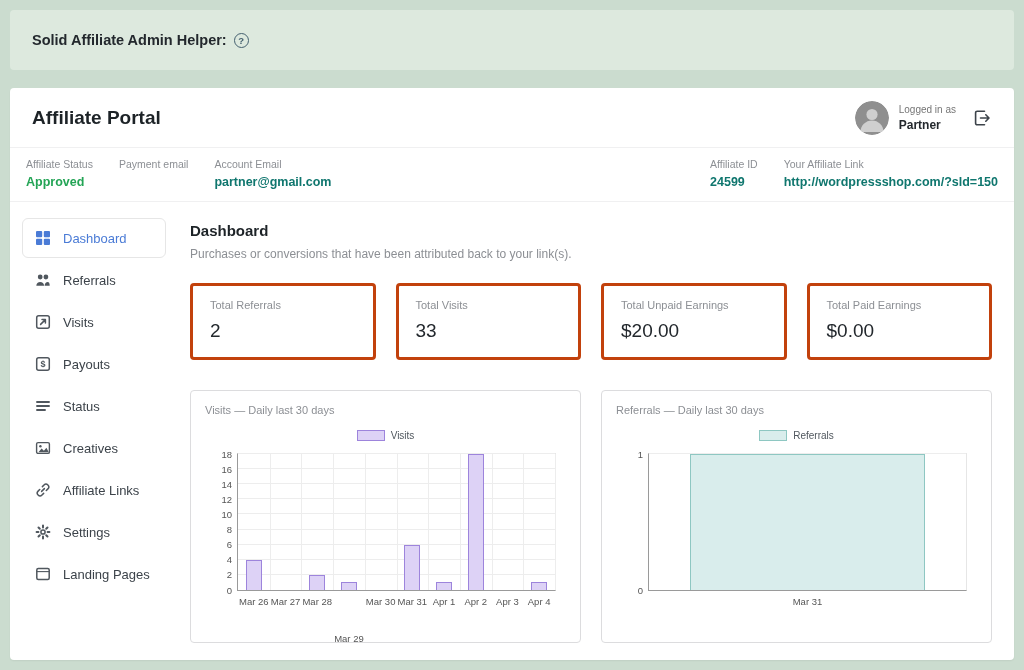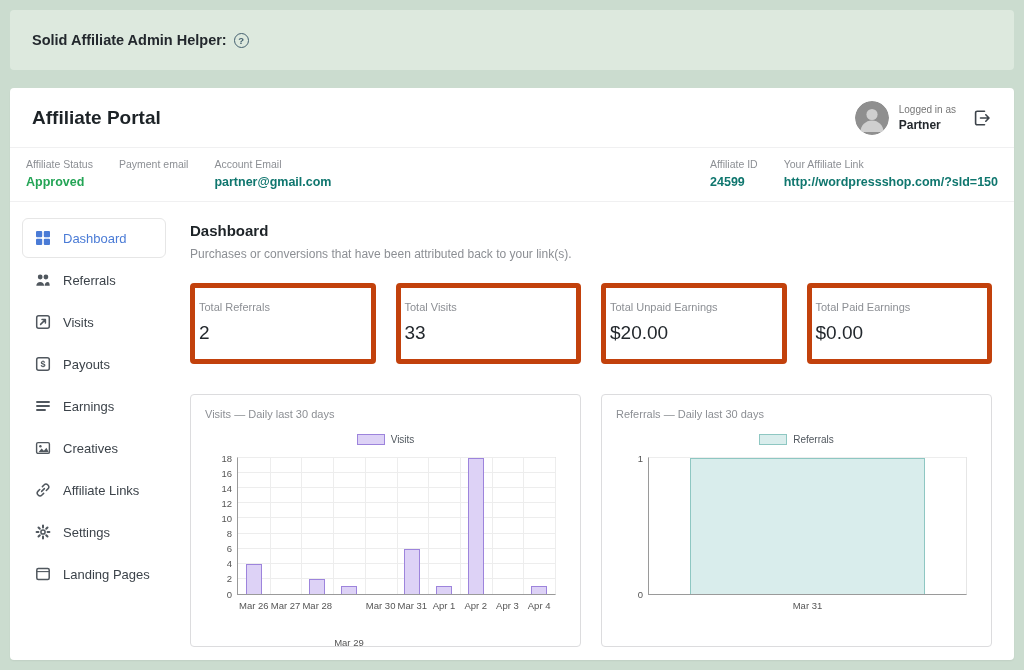--- a/index.html
+++ b/index.html
@@ -70,22 +70,22 @@
   .side-item .icon { width: 16px; height: 16px; color: #50575e; flex: 0 0 auto; }
   .side-item.active { color: #4a7bd6; border-color: #e6e6e6; background: #fff; }
   .side-item.active .icon { color: #4a7bd6; }
   .side-item span.lbl { white-space: nowrap; }
   
   .content { flex: 1 1 auto; padding: 20px 22px 0 18px; min-width: 0; }
   .content-title { font-size: 15px; font-weight: bold; color: #1d2327; }
   .content-sub { font-size: 12px; color: #8c8f94; margin: 8px 0 22px; }
   .stats-row { display: flex; gap: 20px; margin-bottom: 30px; }
   .stat-card {
-    flex: 1 1 0; border: 5px solid #c2410c; border-radius: 4px;
-    padding: 13px 4px 15px;
+    flex: 1 1 0; border: 3px solid #c2410c; border-radius: 4px;
+    padding: 13px 17px 15px;
   }
   .stat-label { font-size: 11px; color: #8c8f94; }
   .stat-value { font-size: 19px; color: #23282d; margin-top: 9px; }
   
   .charts-row { display: flex; gap: 20px; }
   .chart-card {
     flex: 1 1 0; border: 1px solid #dcdcde; border-radius: 4px;
     padding: 13px 14px 10px; height: 253px; position: relative;
   }
   .chart-title { font-size: 11px; color: #8c8f94; }
@@ -219,21 +219,21 @@
           </svg>
         </span>
         <span class="lbl">Payouts</span>
       </div>
       <div class="side-item">
         <span class="icon">
           <svg viewBox="0 0 16 16" width="16" height="16" fill="none" stroke="currentColor" stroke-width="1.9" stroke-linecap="round">
             <path d="M2 4h12M2 8h12M2 12h8"></path>
           </svg>
         </span>
-        <span class="lbl">Earnings</span>
+        <span class="lbl">Status</span>
       </div>
       <div class="side-item">
         <span class="icon">
           <svg viewBox="0 0 16 16" width="16" height="16">
             <rect x="1.6" y="2.6" width="12.8" height="10.8" rx="1.5" fill="none" stroke="currentColor" stroke-width="1.4"></rect>
             <circle cx="5.4" cy="6.2" r="1.2" fill="currentColor"></circle>
             <path d="M3.4 12.2 6.6 8.6l2.3 2.2 2.5-3 2.4 4.4z" fill="currentColor"></path>
           </svg>
         </span>
         <span class="lbl">Creatives</span>

